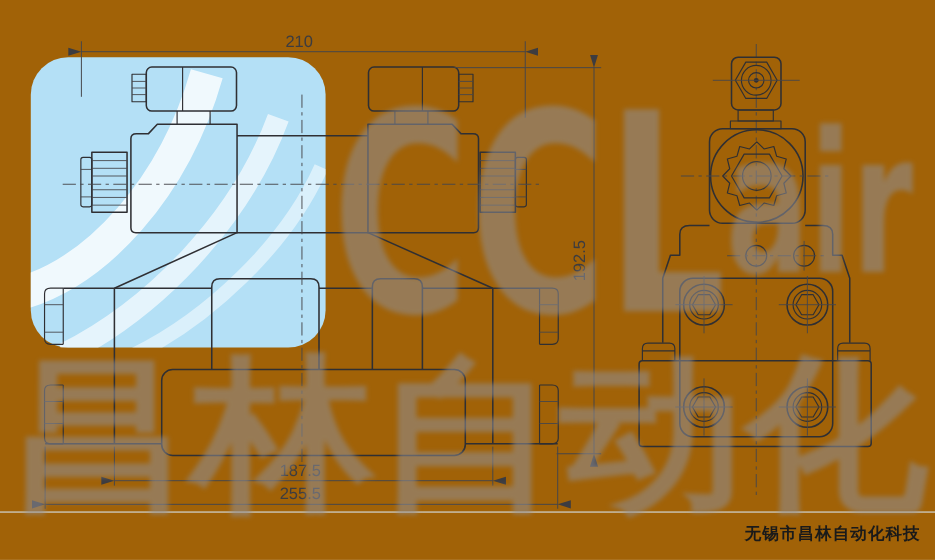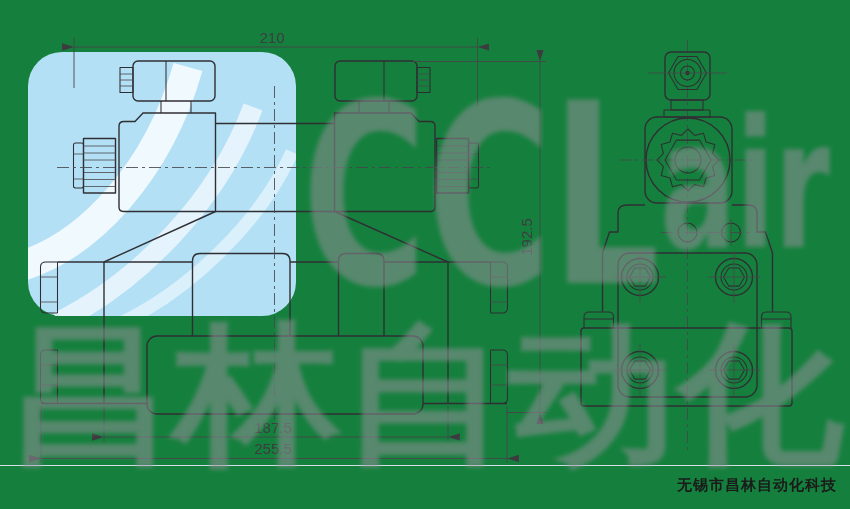--- a/index.html
+++ b/index.html
@@ -1,16 +1,16 @@
 <!DOCTYPE html>
 <html><head>
 <meta charset="utf-8">
 <style>
   html,body{margin:0;padding:0;background:#fff;}
-  #stage{position:relative;width:850px;height:509px;background:#15803d;overflow:hidden;
+  #stage{position:relative;width:850px;height:509px;background:#a16207;overflow:hidden;
          font-family:"Liberation Sans",sans-serif;}
   #logo{position:absolute;left:28px;top:52px;width:268px;height:264px;border-radius:34px;z-index:0;}
   #draw{position:absolute;left:0;top:0;z-index:1;}
   #wm{position:absolute;left:0;top:0;z-index:2;opacity:.55;filter:blur(2.3px);pointer-events:none;}
   #divider{position:absolute;left:0;top:465px;width:850px;height:1px;z-index:1;}
   #footer{position:absolute;top:476px;right:13px;z-index:3;font-size:15px;font-weight:bold;
           letter-spacing:1px;color:#1a1a1a;white-space:nowrap;}
   .ln{fill:none;stroke:#2f2f33;stroke-width:1.4;stroke-linejoin:round;stroke-linecap:butt;}
   .ln2{fill:none;stroke:#2f2f33;stroke-width:1.05;stroke-linejoin:round;}
   .cl{fill:none;stroke:#46464a;stroke-width:.85;stroke-dasharray:12 4 3 4;}

